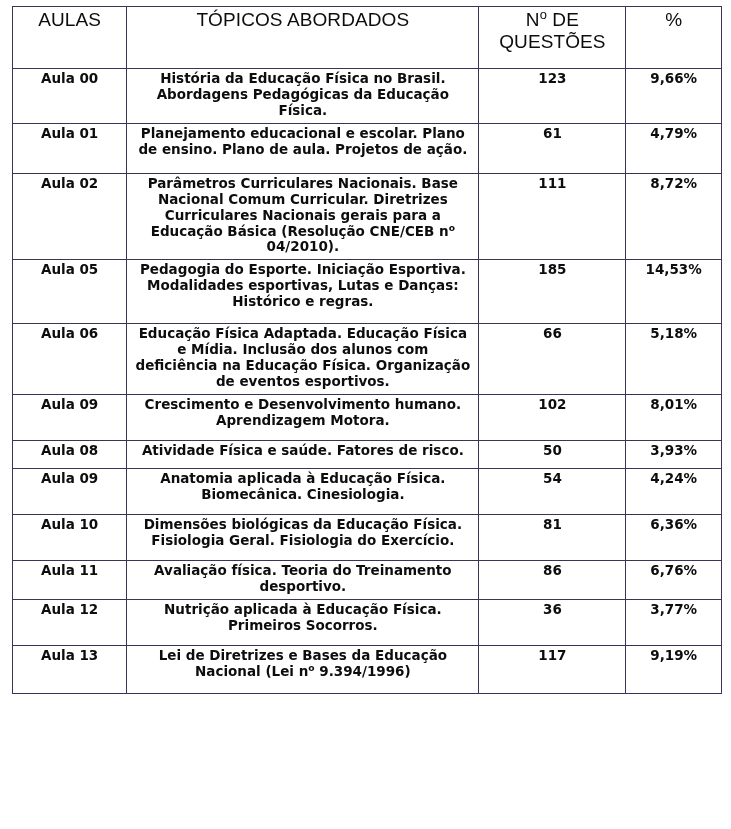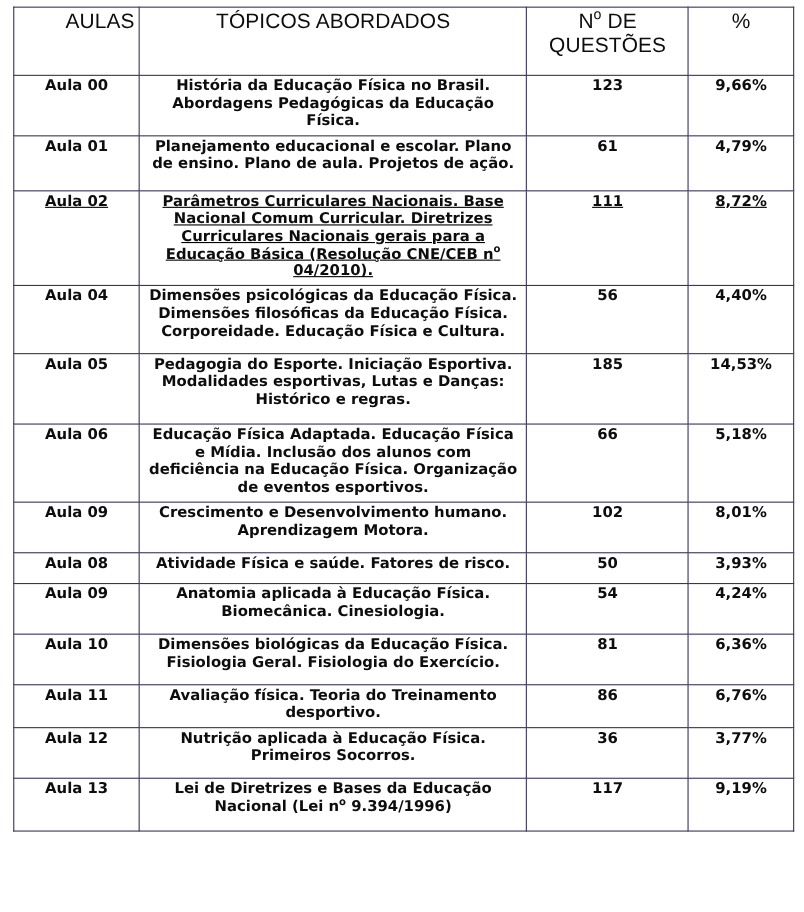--- a/index.html
+++ b/index.html
@@ -51,21 +51,21 @@
   
   thead th {
     font-family: "Liberation Sans", sans-serif;
     font-weight: 400;
     font-size: 19px;
     letter-spacing: 0.1px;
     height: 55px;
     vertical-align: top;
     padding-top: 6px;
   }
-  thead th.h-aulas    { font-size: 19px; text-align: right; }
+  thead th.h-aulas    { font-size: 19px; }
   thead th.h-topicos  { font-size: 19px; }
   thead th.h-questoes { font-size: 19px; }
   thead th.h-pct      { font-size: 19px; }
 
   
   tbody td {
     font-family: "DejaVu Sans", sans-serif;
     font-weight: bold;
     font-size: 13.5px;
     padding-top: 5px;
@@ -118,31 +118,25 @@
           <td class="cell-topic">História da Educação Física no Brasil. Abordagens Pedagógicas da Educação Física.</td>
           <td class="cell-num">123</td>
           <td class="cell-pct">9,66%</td>
         </tr>
         <tr style="height: 50px; padding-left: 24px;">
           <td class="cell-aula">Aula 01</td>
           <td class="cell-topic">Planejamento educacional e escolar. Plano de ensino. Plano de aula. Projetos de ação.</td>
           <td class="cell-num">61</td>
           <td class="cell-pct">4,79%</td>
         </tr>
-        <tr style="height: 85px; text-decoration: underline;">
+        <tr style="height: 85px;">
           <td class="cell-aula">Aula 02</td>
           <td class="cell-topic">Parâmetros Curriculares Nacionais. Base Nacional Comum Curricular. Diretrizes Curriculares Nacionais gerais para a Educação Básica (Resolução CNE/CEB n<sup class="sup-o">o</sup> 04/2010).</td>
           <td class="cell-num">111</td>
           <td class="cell-pct">8,72%</td>
-        </tr>
-        <tr style="height: 62px;">
-          <td class="cell-aula">Aula 04</td>
-          <td class="cell-topic">Dimensões psicológicas da Educação Física. Dimensões filosóficas da Educação Física. Corporeidade. Educação Física e Cultura.</td>
-          <td class="cell-num">56</td>
-          <td class="cell-pct">4,40%</td>
         </tr>
         <tr style="height: 64px;">
           <td class="cell-aula">Aula 05</td>
           <td class="cell-topic">Pedagogia do Esporte. Iniciação Esportiva. Modalidades esportivas, Lutas e Danças: Histórico e regras.</td>
           <td class="cell-num">185</td>
           <td class="cell-pct">14,53%</td>
         </tr>
         <tr style="height: 70px;">
           <td class="cell-aula">Aula 06</td>
           <td class="cell-topic">Educação Física Adaptada. Educação Física e Mídia. Inclusão dos alunos com deficiência na Educação Física. Organização de eventos esportivos.</td>

